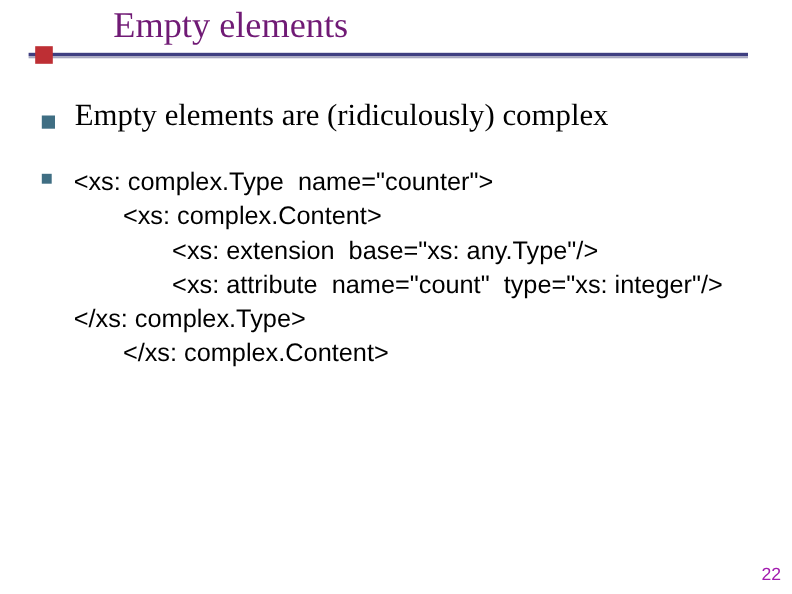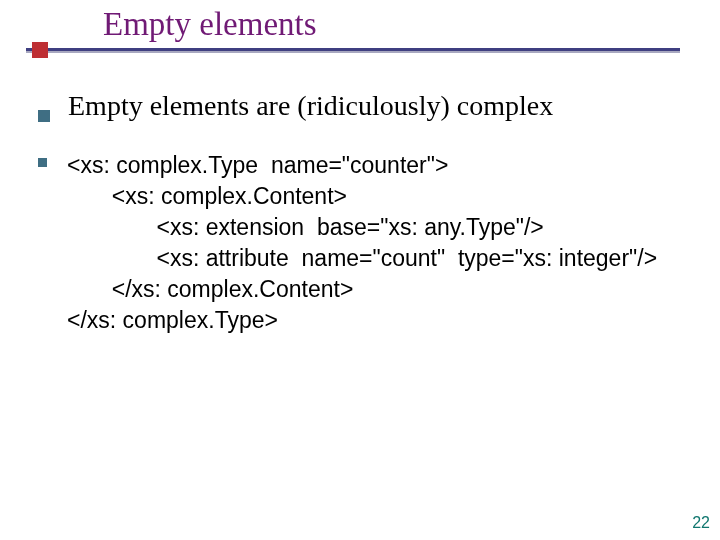--- a/index.html
+++ b/index.html
@@ -45,21 +45,21 @@
     width: 16px;
     height: 16px;
     background: #be2f34;
     z-index: 2;
   }
   .body {
     padding: 26px 38px 0 38px;
   }
   .bullet-row {
     display: flex;
-    align-items: flex-end;
+    align-items: center;
     margin-bottom: 28px;
   }
   .bullet {
     width: 12px;
     height: 12px;
     background: #3f6e83;
     margin-top: 10px;
     margin-right: 18px;
     flex-shrink: 0;
   }
@@ -87,21 +87,21 @@
     color: #000;
     line-height: 1.35;
   }
   .code-line { white-space: pre; }
   .page-number {
     position: absolute;
     right: 10px;
     bottom: 8px;
     font-family: Arial, Helvetica, sans-serif;
     font-size: 16px;
-    color: #0f766e;
+    color: #a21caf;
   }
 </style>
 </head>
 <body>
 
 <div class="title-area">
   <div class="title-text">Empty elements</div>
   <div class="title-underline-dark"></div>
   <div class="title-underline-light"></div>
   <div class="title-red-box"></div>
@@ -114,20 +114,20 @@
     <div class="bullet-text">Empty elements are (ridiculously) complex</div>
   </div>
 
   <div class="code-row">
     <div class="bullet-small"></div>
     <div class="code-block">
       <div class="code-line">&lt;xs: complex.Type  name="counter"&gt;</div>
       <div class="code-line">       &lt;xs: complex.Content&gt;</div>
       <div class="code-line">              &lt;xs: extension  base="xs: any.Type"/&gt;</div>
       <div class="code-line">              &lt;xs: attribute  name="count"  type="xs: integer"/&gt;</div>
+      <div class="code-line">&lt;/xs: complex.Type&gt;</div>
       <div class="code-line">       &lt;/xs: complex.Content&gt;</div>
-      <div class="code-line">&lt;/xs: complex.Type&gt;</div>
     </div>
   </div>
 
 </div>
 
 <div class="page-number">22</div>
 
 </body></html>

